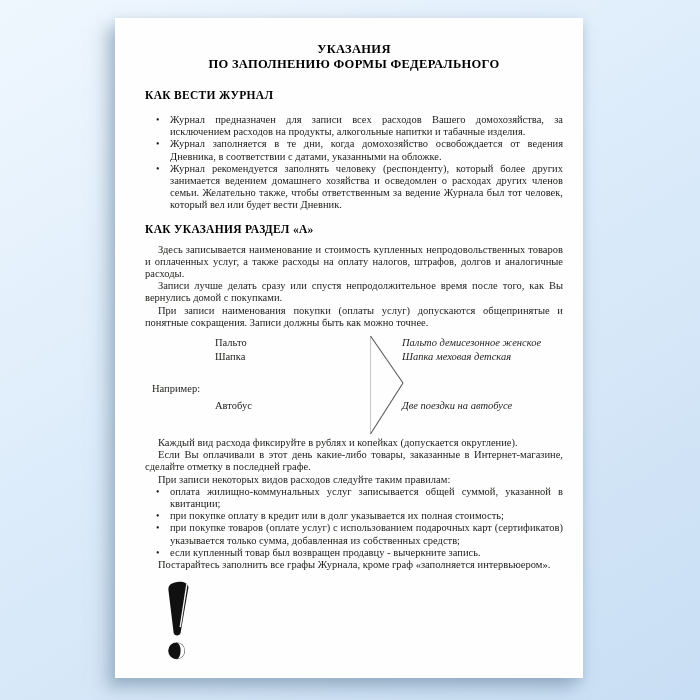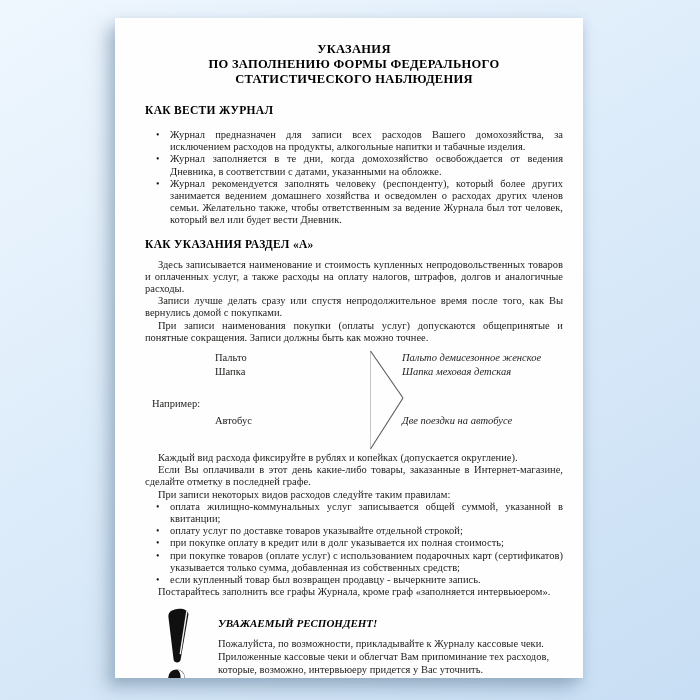--- a/index.html
+++ b/index.html
@@ -62,21 +62,20 @@
 </style>
 </head>
 <body>
 
 <div class="paper">
   <div class="content">
 
     <div class="doc-title">
       <div>УКАЗАНИЯ</div>
       <div>ПО ЗАПОЛНЕНИЮ ФОРМЫ ФЕДЕРАЛЬНОГО</div>
-      <div>СТАТИСТИЧЕСКОГО НАБЛЮДЕНИЯ</div>
     </div>
 
     <div class="sub-heading h1">КАК ВЕСТИ ЖУРНАЛ</div>
 
     <ul class="dot-list">
       <li>Журнал предназначен для записи всех расходов Вашего домохозяйства, за исключением расходов на продукты, алкогольные напитки и табачные изделия.</li>
       <li>Журнал заполняется в те дни, когда домохозяйство освобождается от ведения Дневника, в соответствии с датами, указанными на обложке.</li>
       <li>Журнал рекомендуется заполнять человеку (респонденту), который более других занимается ведением домашнего хозяйства и осведомлен о расходах других членов семьи. Желательно также, чтобы ответственным за ведение Журнала был тот человек, который вел или будет вести Дневник.</li>
     </ul>
 
@@ -100,36 +99,30 @@
       <span class="ex-full r1">Шапка меховая детская</span>
       <span class="ex-full r2">Две поездки на автобусе</span>
     </div>
 
     <p class="para">Каждый вид расхода фиксируйте в рублях и копейках (допускается округление).</p>
     <p class="para">Если Вы оплачивали в этот день какие-либо товары, заказанные в Интернет-магазине, сделайте отметку в последней графе.</p>
     <p class="para">При записи некоторых видов расходов следуйте таким правилам:</p>
 
     <ul class="dot-list">
       <li>оплата жилищно-коммунальных услуг записывается общей суммой, указанной в квитанции;</li>
-      <li>оплату услуг по доставке товаров указывайте отдельной строкой;</li>
       <li>при покупке оплату в кредит или в долг указывается их полная стоимость;</li>
       <li>при покупке товаров (оплате услуг) с использованием подарочных карт (сертификатов) указывается только сумма, добавленная из собственных средств;</li>
       <li>если купленный товар был возвращен продавцу - вычеркните запись.</li>
     </ul>
 
     <p class="para">Постарайтесь заполнить все графы Журнала, кроме граф «заполняется интервьюером».</p>
 
     <div class="respondent">
       <svg class="excl" width="36" height="80" viewBox="0 0 38 86">
         <path d="M15.5 1.5 C 22.5 -0.5 30.5 1.8 30.2 7 L 21.8 55.5 C 21.1 59.5 14.9 59.5 14.3 55.5 L 8.8 10.5 C 8.1 4.8 10.8 2.9 15.5 1.5 Z" fill="#101010"></path>
         <path d="M28.6 3.2 L 21.4 49.5" stroke="#ffffff" stroke-width="1.5" fill="none" opacity="0.95"></path>
         <circle cx="17.5" cy="75" r="9" fill="#101010"></circle>
         <path d="M17.5 66.4 A 8.6 8.6 0 0 1 17.5 83.6 A 4.3 8.6 0 0 0 17.5 66.4 Z" fill="#ffffff"></path>
       </svg>
-      <div class="resp-text">
-        <div class="resp-heading">УВАЖАЕМЫЙ РЕСПОНДЕНТ!</div>
-        <div class="resp-para">Пожалуйста, по возможности, прикладывайте к Журналу кассовые чеки.</div>
-        <div class="resp-para">Приложенные кассовые чеки и облегчат Вам припоминание тех расходов, которые, возможно, интервьюеру придется у Вас уточнить.</div>
-      </div>
     </div>
 
   </div>
 </div>
 
 </body></html>

